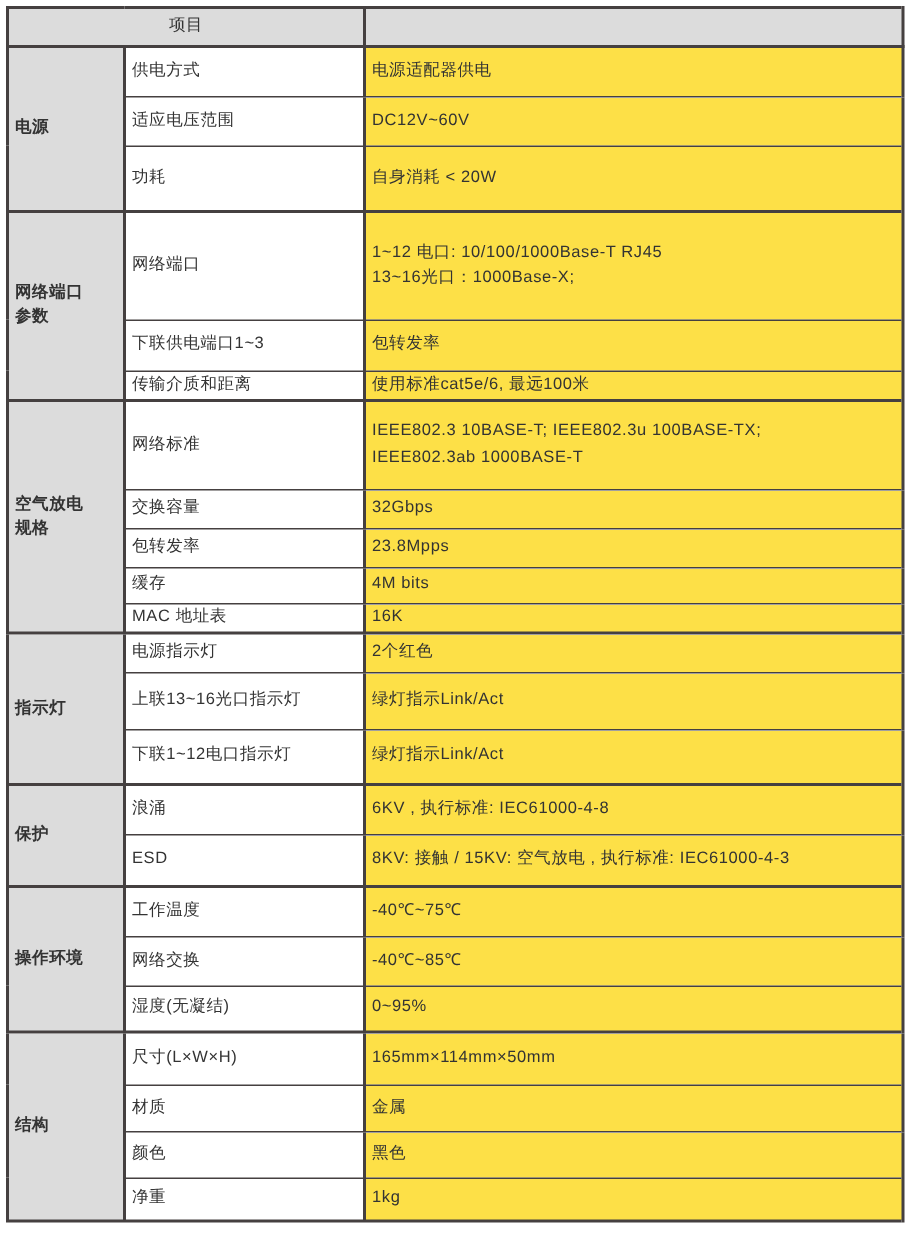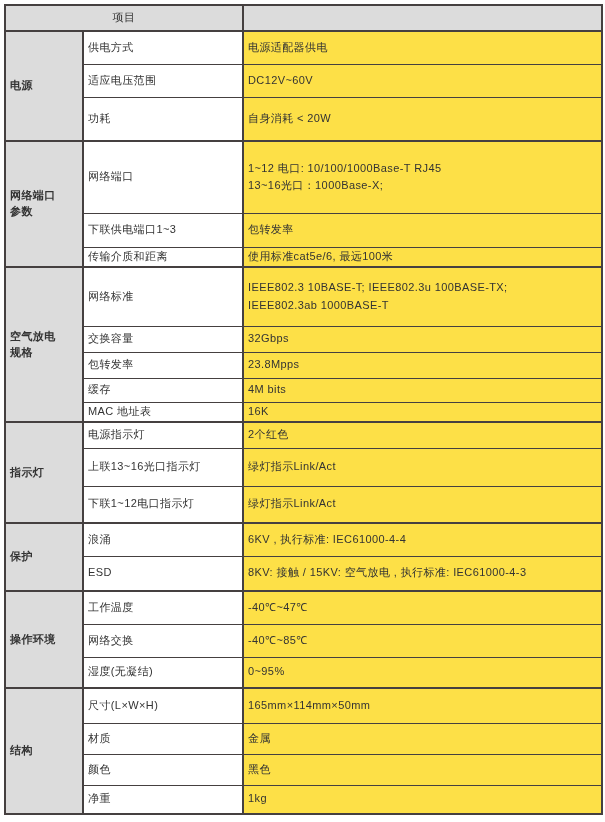--- a/index.html
+++ b/index.html
@@ -129,31 +129,31 @@
     <td class="value-cell">绿灯指示Link/Act</td>
   </tr>
   <tr style="height:37px">
     <td class="label-cell">下联1~12电口指示灯</td>
     <td class="value-cell">绿灯指示Link/Act</td>
   </tr>
 
   <tr class="group-start" style="height:33px">
     <td rowspan="2" class="group-cell">保护</td>
     <td class="label-cell">浪涌</td>
-    <td class="value-cell">6KV , 执行标准: IEC61000-4-4</td>
+    <td class="value-cell">6KV , 执行标准: IEC61000-4-8</td>
   </tr>
   <tr style="height:35px">
     <td class="label-cell">ESD</td>
     <td class="value-cell">8KV: 接触 / 15KV: 空气放电 , 执行标准: IEC61000-4-3</td>
   </tr>
 
   <tr class="group-start" style="height:33px">
     <td rowspan="3" class="group-cell">操作环境</td>
     <td class="label-cell">工作温度</td>
-    <td class="value-cell">-40℃~47℃</td>
+    <td class="value-cell">-40℃~75℃</td>
   </tr>
   <tr style="height:33px">
     <td class="label-cell">网络交换</td>
     <td class="value-cell">-40℃~85℃</td>
   </tr>
   <tr style="height:31px">
     <td class="label-cell">湿度(无凝结)</td>
     <td class="value-cell">0~95%</td>
   </tr>
 

